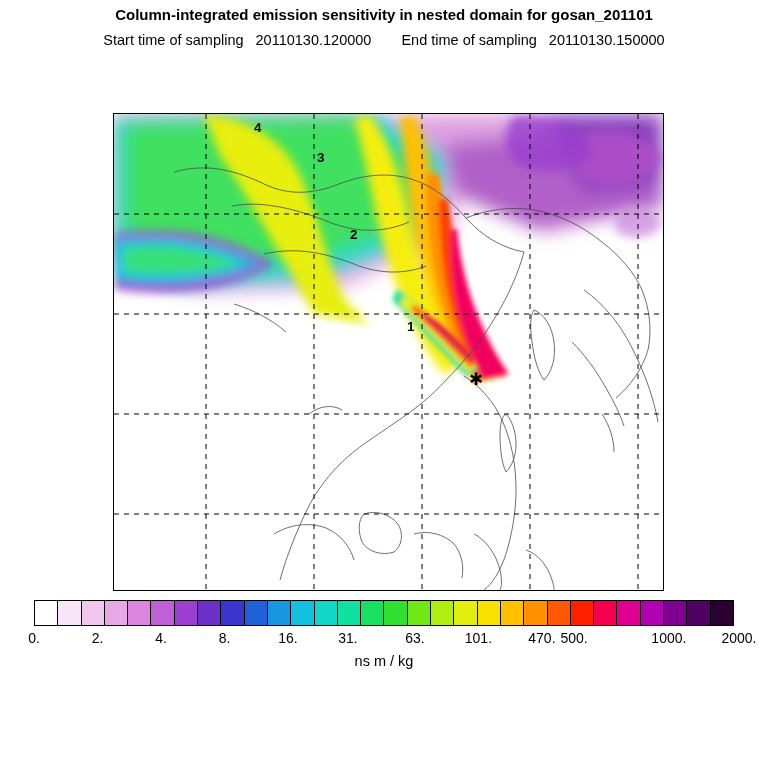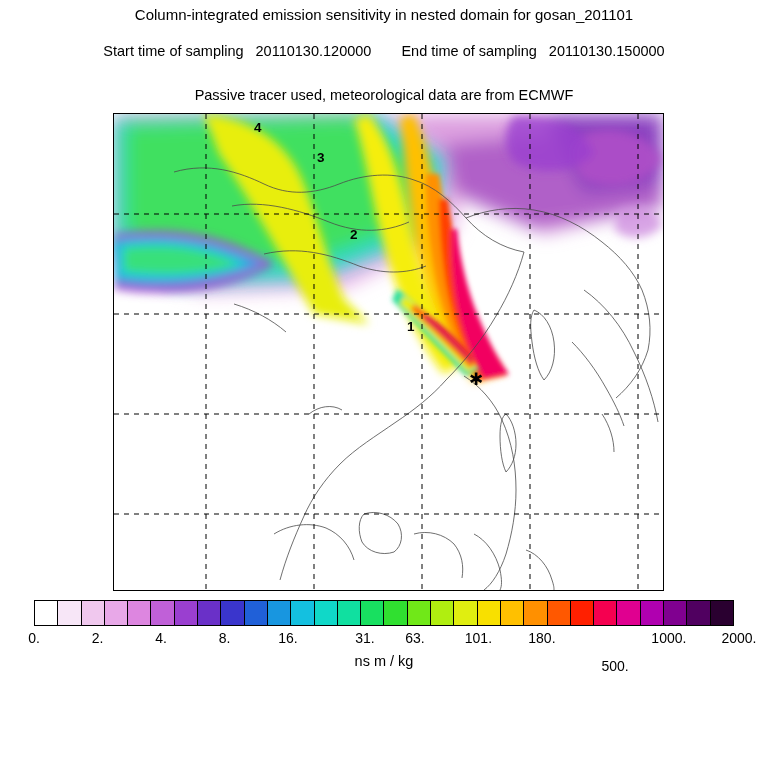--- a/index.html
+++ b/index.html
@@ -19,24 +19,24 @@
   .hdr {
     position: absolute;
     left: 0;
     width: 768px;
     text-align: center;
     font-size: 14.5px;
     color: #000;
   }
   .hdr.title {
     top: 6px;
-    font-weight: normal;
+    font-weight: bold;
     font-size: 15px;
   }
-  .hdr.row2 { top: 43px; }
+  .hdr.row2 { top: 32px; }
   .hdr.row3 { top: 60px; }
   .hdr.row4 { top: 87px; }
   .hdr .seg { display: inline-block; }
   .hdr .gap-lg { display: inline-block; width: 30px; }
   .hdr .gap-sm { display: inline-block; width: 12px; }
 
   
   #map-panel {
     position: absolute;
     left: 113px;
@@ -129,21 +129,20 @@
 
 <div id="page">
 
   <div class="hdr title">Column-integrated emission sensitivity in nested domain for gosan_201101</div>
 
   <div class="hdr row2">
     <span class="seg">Start time of sampling</span><span class="gap-sm"></span><span class="seg">20110130.120000</span><span class="gap-lg"></span><span class="seg">End time of sampling</span><span class="gap-sm"></span><span class="seg">20110130.150000</span>
   </div>
 
 
-  <div class="hdr row4">Passive tracer used, meteorological data are from ECMWF</div>
 
   <div id="map-panel">
     <svg id="map-svg" width="549" height="476" viewBox="0 0 549 476">
       <defs>
         <filter id="blurA" x="-30%" y="-30%" width="160%" height="160%">
           <feGaussianBlur stdDeviation="9"></feGaussianBlur>
         </filter>
         <filter id="blurB" x="-30%" y="-30%" width="160%" height="160%">
           <feGaussianBlur stdDeviation="5"></feGaussianBlur>
         </filter>
@@ -289,24 +288,24 @@
         <div class="cbar-cell" style="background: rgb(42, 0, 48);"></div>
       </div>
   </div>
 
   <div id="cbar-ticks">
       <span class="tick-label" style="left: 34px;">0.</span>
       <span class="tick-label" style="left: 97.49px;">2.</span>
       <span class="tick-label" style="left: 160.98px;">4.</span>
       <span class="tick-label" style="left: 224.47px;">8.</span>
       <span class="tick-label" style="left: 287.96px;">16.</span>
-      <span class="tick-label" style="left: 365px;">31.</span>
+      <span class="tick-label" style="left: 348px;">31.</span>
       <span class="tick-label" style="left: 414.94px;">63.</span>
       <span class="tick-label" style="left: 478.43px;">101.</span>
-      <span class="tick-label" style="left: 541.92px;">180.</span>
-      <span class="tick-label" style="left: 615px; margin-top: 28px;">500.</span>
+      <span class="tick-label" style="left: 541.92px;">470.</span>
+      <span class="tick-label" style="left: 574px;">500.</span>
       <span class="tick-label" style="left: 668.9px;">1000.</span>
       <span class="tick-label" style="left: 739px;">2000.</span>
     </div>
 
   <div id="units">ns m / kg</div>
 
 </div>
 
 </body></html>

